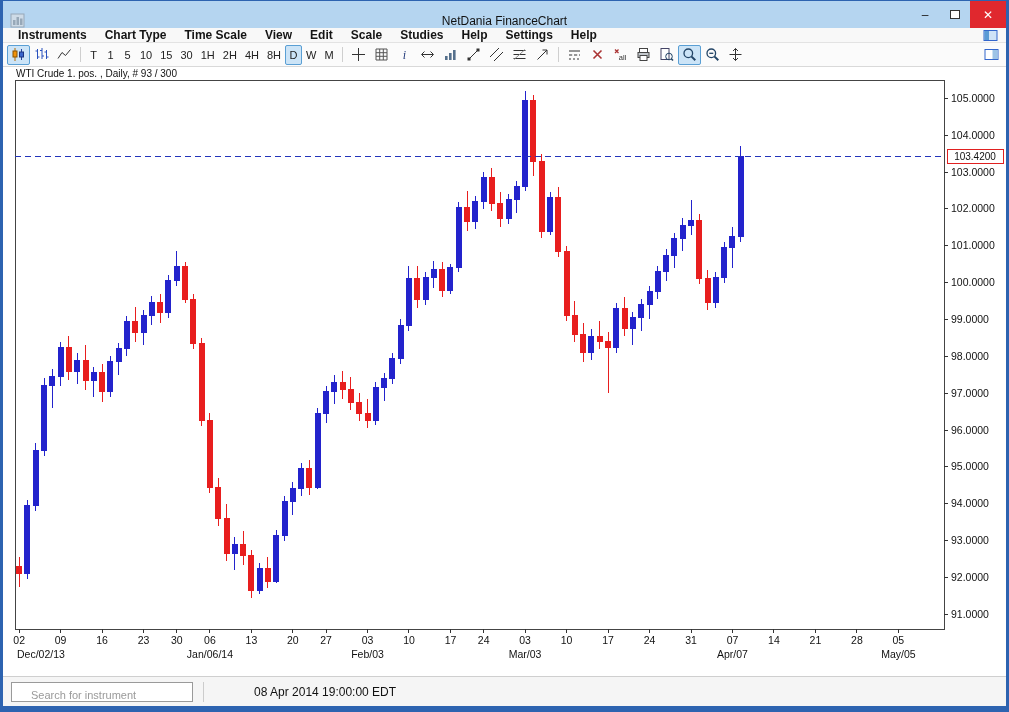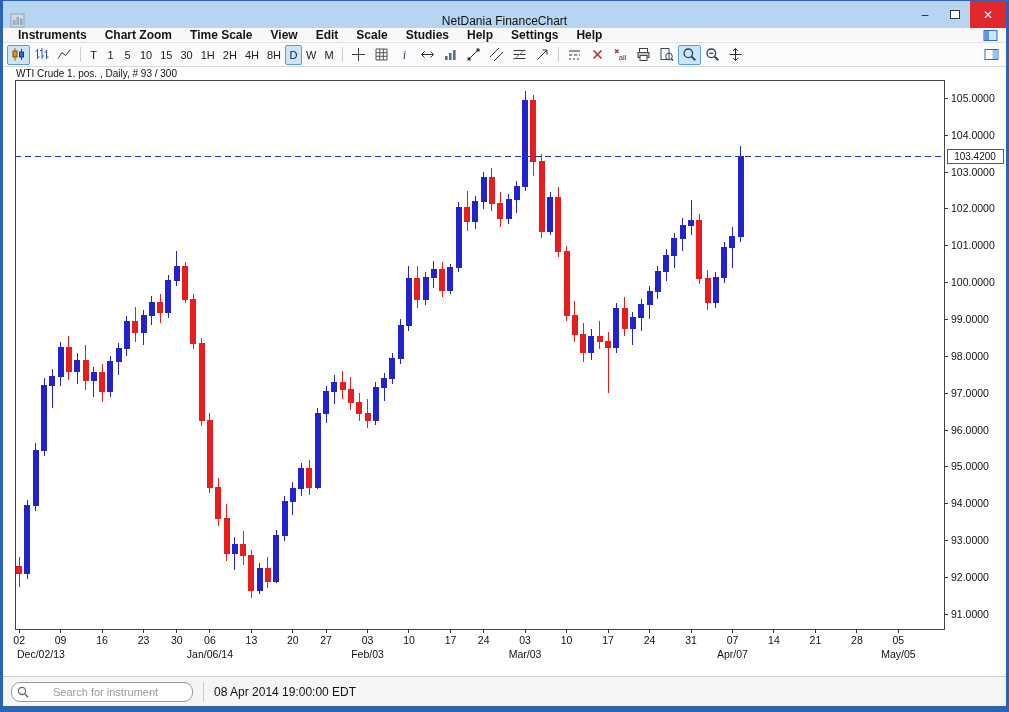--- a/index.html
+++ b/index.html
@@ -29,25 +29,25 @@
   .tb-btn.selected{background:#cce4f7;border-color:#5a9fd4;}
   .tb-sep{width:1px;height:15px;background:#cfcfcf;margin:0 4px;flex:none;}
   .tb-right{margin-left:auto;padding-right:3px;display:flex;}
   
   .chart-region{flex:1;position:relative;background:#fff;}
   .chart-label{position:absolute;left:13px;top:1px;font-size:10px;color:#111;z-index:2;}
   .chart-svg{position:absolute;left:0;top:0;}
   .chart-svg text{font-family:"Liberation Sans",sans-serif;}
   
   .statusbar{height:30px;background:#f5f5f5;border-top:1px solid #cfcfcf;display:flex;align-items:center;padding:0 8px;gap:10px;flex:none;}
-  .search-box{width:182px;height:20px;background:#fff;border:1px solid #9a9a9a;border-radius:9px;display:flex;align-items:center;padding:0 5px;gap:22px;}
+  .search-box{width:182px;height:20px;background:#fff;border:1px solid #9a9a9a;border-radius:0;display:flex;align-items:center;padding:0 5px;gap:5px;flex-direction:column;}
   .search-box input{border:none;outline:none;flex:1;font-size:11px;font-family:"Liberation Sans",sans-serif;color:#333;min-width:0;background:transparent;}
   .search-box input::placeholder{color:#9a9a9a;}
   .sep-v{width:1px;height:20px;background:#cccccc;}
-  .timestamp{font-size:12px;color:#111;}
+  .timestamp{font-size:12px;color:#111;margin-left:40px;}
 </style>
 </head>
 <body>
 
 <div class="window">
 
   <div class="titlebar">
     <svg class="app-icon" viewBox="0 0 15 15">
       <rect x="1" y="1" width="13" height="13" fill="#d7dde4" stroke="#8d99a6"></rect>
       <rect x="3" y="7" width="2.5" height="5" fill="#8d99a6"></rect>
@@ -64,21 +64,21 @@
         </div>
       <div class="win-btn close">
           <span>✕</span>
         </div>
     </div>
   </div>
 
   <div class="menubar">
 
     <div class="menu-item">Instruments</div>
-      <div class="menu-item">Chart Zoom</div>
+      <div class="menu-item">Chart Type</div>
       <div class="menu-item">Time Scale</div>
       <div class="menu-item">View</div>
       <div class="menu-item">Edit</div>
       <div class="menu-item">Scale</div>
       <div class="menu-item">Studies</div>
       <div class="menu-item">Help</div>
       <div class="menu-item">Settings</div>
       <div class="menu-item">Help</div>
       <div class="mb-right">
       <svg width="15" height="15" viewBox="0 0 15 15">

